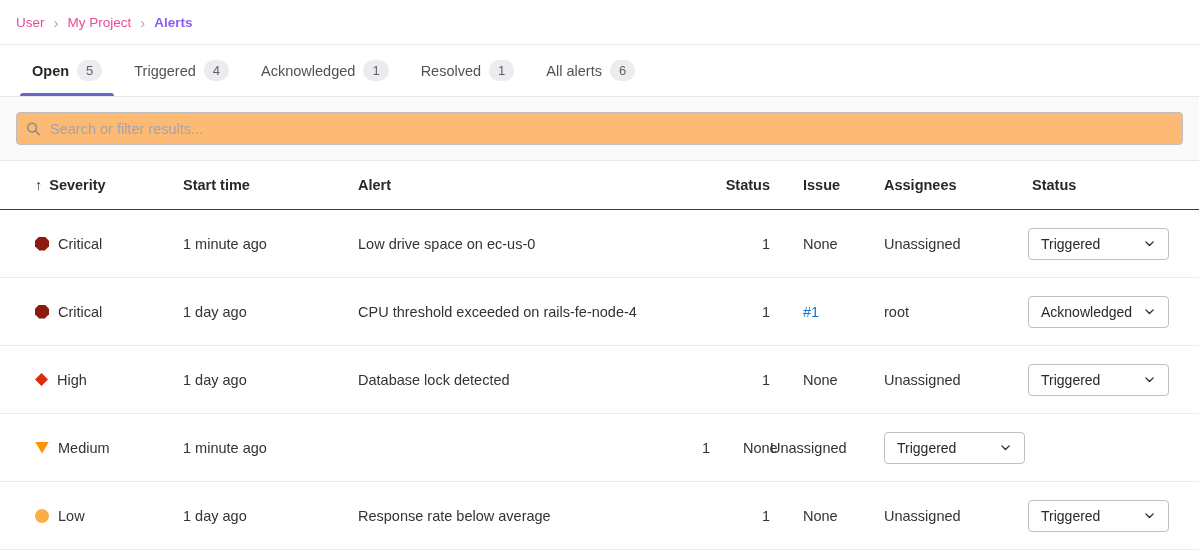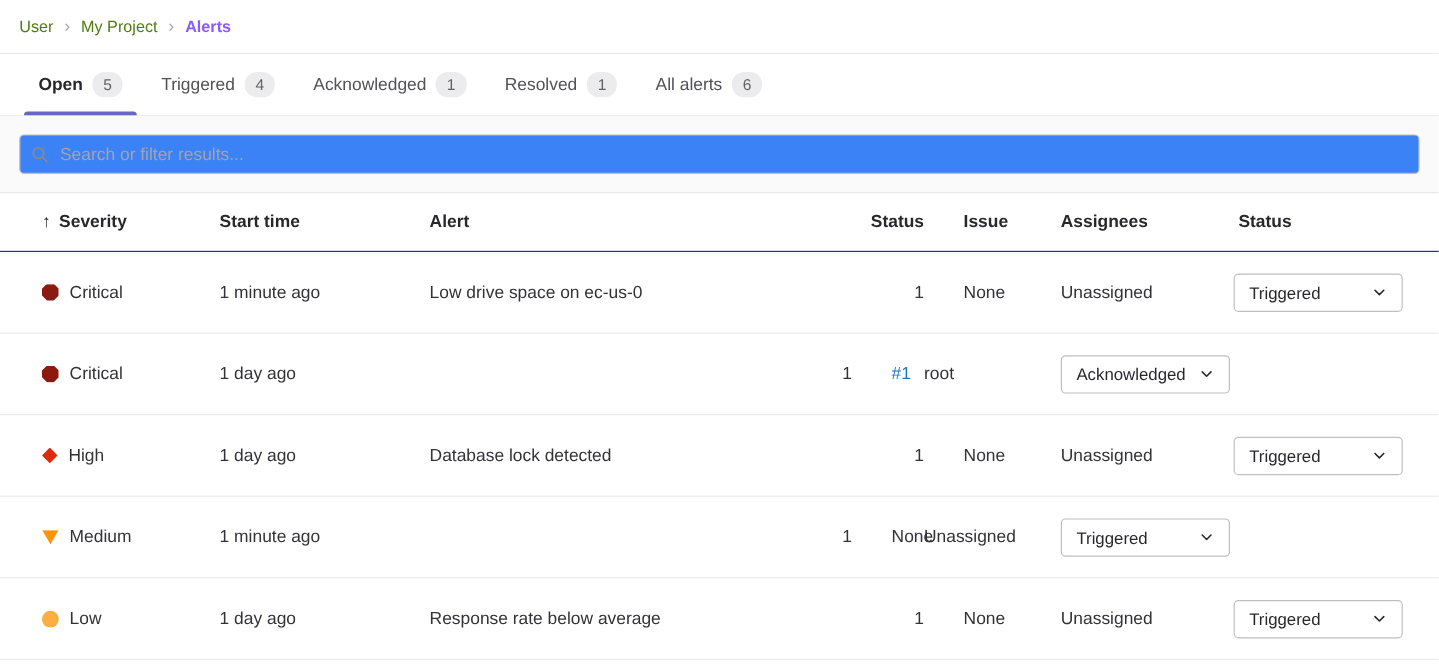--- a/index.html
+++ b/index.html
@@ -2,40 +2,40 @@
 <html><head>
 <meta charset="utf-8">
 <style>
   * { box-sizing: border-box; margin: 0; padding: 0; }
   html,body { width: 1199px; height: 554px; background: #fff; overflow: hidden;
     font-family: "Liberation Sans", "DejaVu Sans", sans-serif; color: #333238; }
 
   
   .breadcrumb-bar { height: 45px; display: flex; align-items: center; padding: 0 16px;
     border-bottom: 1px solid #e8e8ec; font-size: 13.5px; }
-  .crumb { color: #4d7c0f; }
+  .crumb { color: #ec4899; }
   .crumb.current { color: #8b5cf6; font-weight: 700; }
   .crumb-sep { color: #a8a7ae; margin: 0 9px; font-size: 15px; }
 
   
   .tabs { display: flex; height: 52px; padding-left: 16px; border-bottom: 1px solid #e8e8ec; }
   .tab { position: relative; display: flex; align-items: center; padding: 0 16px;
     font-size: 14.5px; color: #535158; cursor: pointer; }
   .tab.active { color: #28272d; font-weight: 700; }
   .tab.active::after { content: ""; position: absolute; left: 4px; right: 4px; bottom: 0;
     height: 3px; background: #6666c4; border-radius: 3px 3px 0 0; }
   .tab-badge { margin-left: 8px; background: #ececef; color: #626168; font-weight: 400;
     font-size: 13px; line-height: 1; padding: 4px 9px; border-radius: 10px; }
 
   
   .search-band { background: #fafafa; padding: 15px 16px; border-bottom: 1px solid #e8e8ec; }
   .search-wrap { position: relative; }
   .search-wrap svg { position: absolute; left: 10px; top: 50%; transform: translateY(-50%); }
   .search-input { width: 100%; height: 33px; border: 1px solid #bfbfc3; border-radius: 4px;
-    padding: 0 12px 0 33px; font-size: 14.5px; background: #3b82f6; outline: none;
+    padding: 0 12px 0 33px; font-size: 14.5px; background: #fdba74; outline: none;
     font-family: "Liberation Sans", "DejaVu Sans", sans-serif; color: #333238; }
   .search-input::placeholder { color: #a4a3ab; }
 
   
   .thead, .row { display: grid;
     grid-template-columns: 148px 175px 352px 60px 114px 144px 1fr;
     padding: 0 16px 0 35px; align-items: center; }
   .thead { height: 49px; border-bottom: 1px solid #4c1d95; font-weight: 700;
     font-size: 14.5px; color: #28272d; }
   .thead .th-events { text-align: right; }
@@ -138,20 +138,21 @@
     </button>
   </div>
 </div>
 
 <div class="row">
   <div class="cell sev">
     <span class="sev-icon critical"></span>
     <span>Critical</span>
   </div>
   <div class="cell">1 day ago</div>
+  <div class="cell">CPU threshold exceeded on rails-fe-node-4</div>
   <div class="cell events">1</div>
   <div class="cell issue"><a class="issue-link">#1</a></div>
   <div class="cell">root</div>
   <div class="cell status">
     <button class="status-dd">
       <span>Acknowledged</span>
       <svg width="13" height="13" viewBox="0 0 16 16">
           <path d="M3.5 6l4.5 4.5L12.5 6" fill="none" stroke="#28272d" stroke-width="1.6" stroke-linecap="round" stroke-linejoin="round"></path>
         </svg>
     </button>

